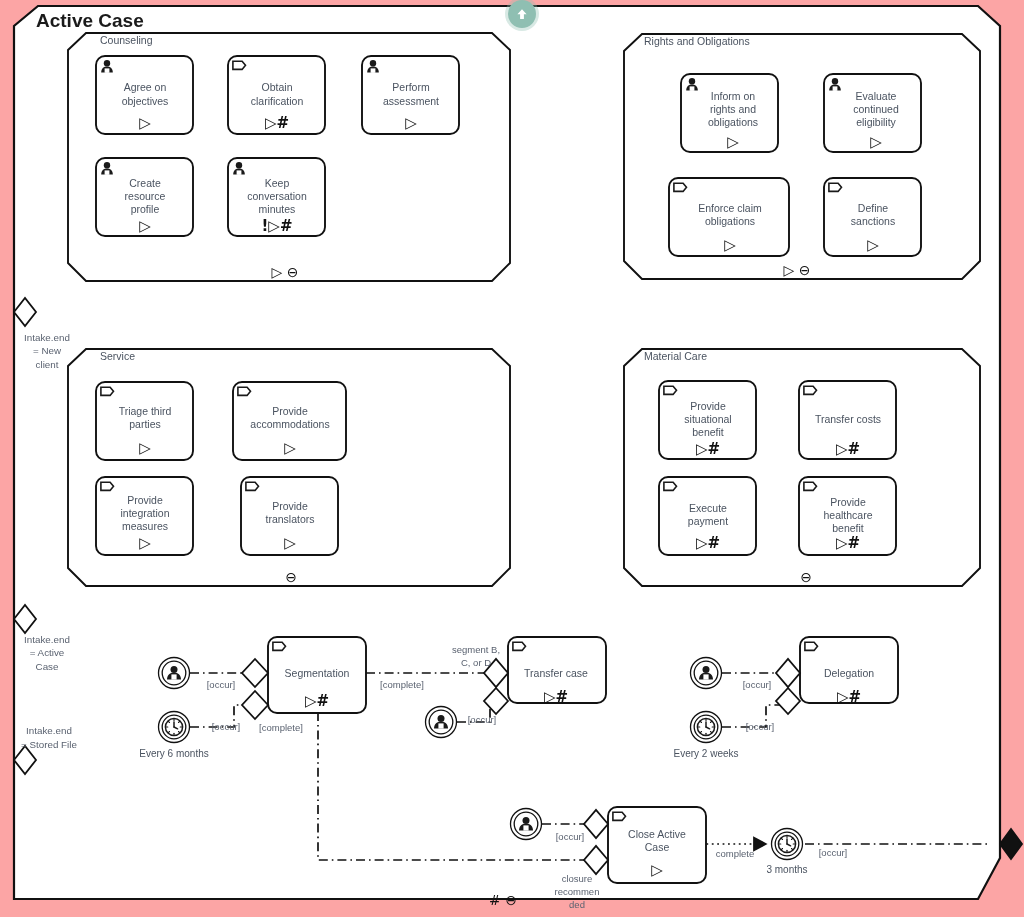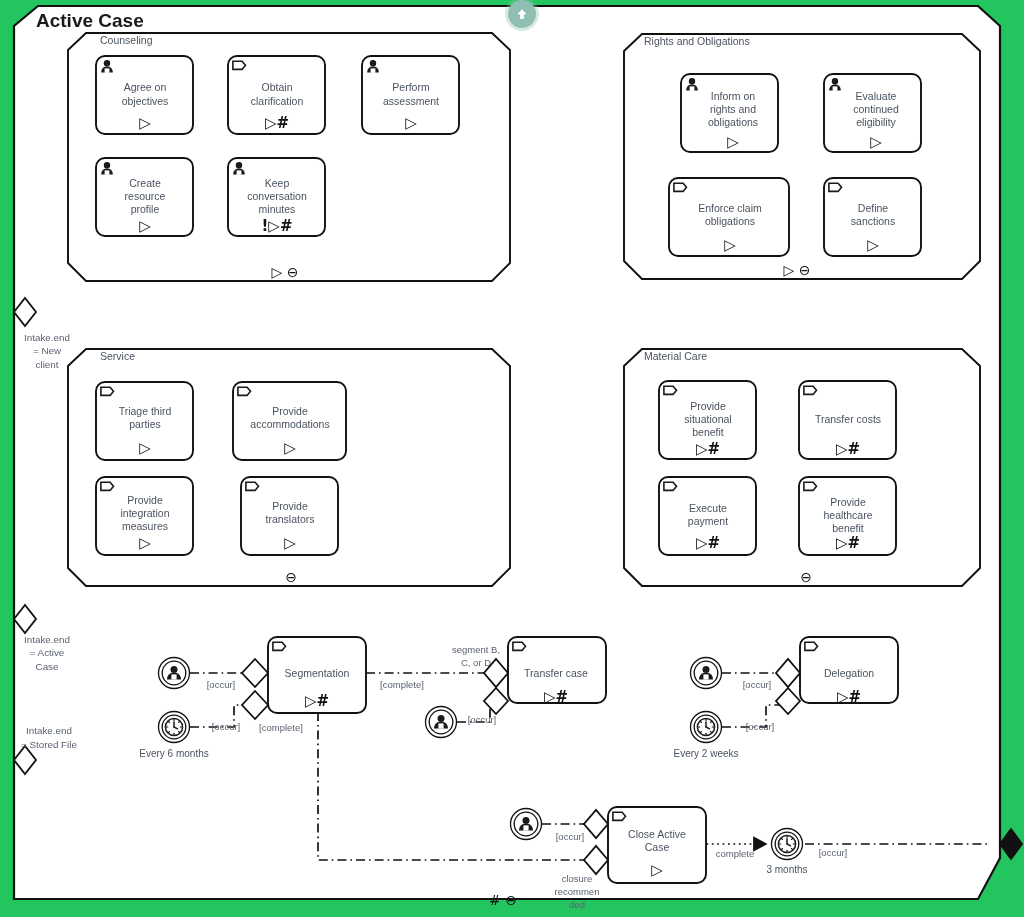--- a/index.html
+++ b/index.html
@@ -1,17 +1,17 @@
 <!DOCTYPE html>
 <html><head>
 <meta charset="utf-8">
 <style>
   html,body{margin:0;padding:0;background:#ffffff;}
   body{font-family:"Liberation Sans",sans-serif;}
-  #root{position:relative;width:1024px;height:917px;overflow:hidden;background:#22c55e;}
+  #root{position:relative;width:1024px;height:917px;overflow:hidden;background:#fca5a5;}
   svg#canvas{position:absolute;left:0;top:0;width:1024px;height:917px;}
 
   
   .stroke{fill:none;stroke:#111111;}
   .outer-border{stroke-width:2.2;fill:#ffffff;}
   .stage-border{stroke-width:1.9;fill:#ffffff;}
   .task-border{stroke-width:1.9;fill:#ffffff;}
   .thin{stroke-width:1.3;}
   .connector{stroke:#111111;stroke-width:1.7;fill:none;
              stroke-dasharray:9 4 1.6 4;stroke-linecap:butt;}

